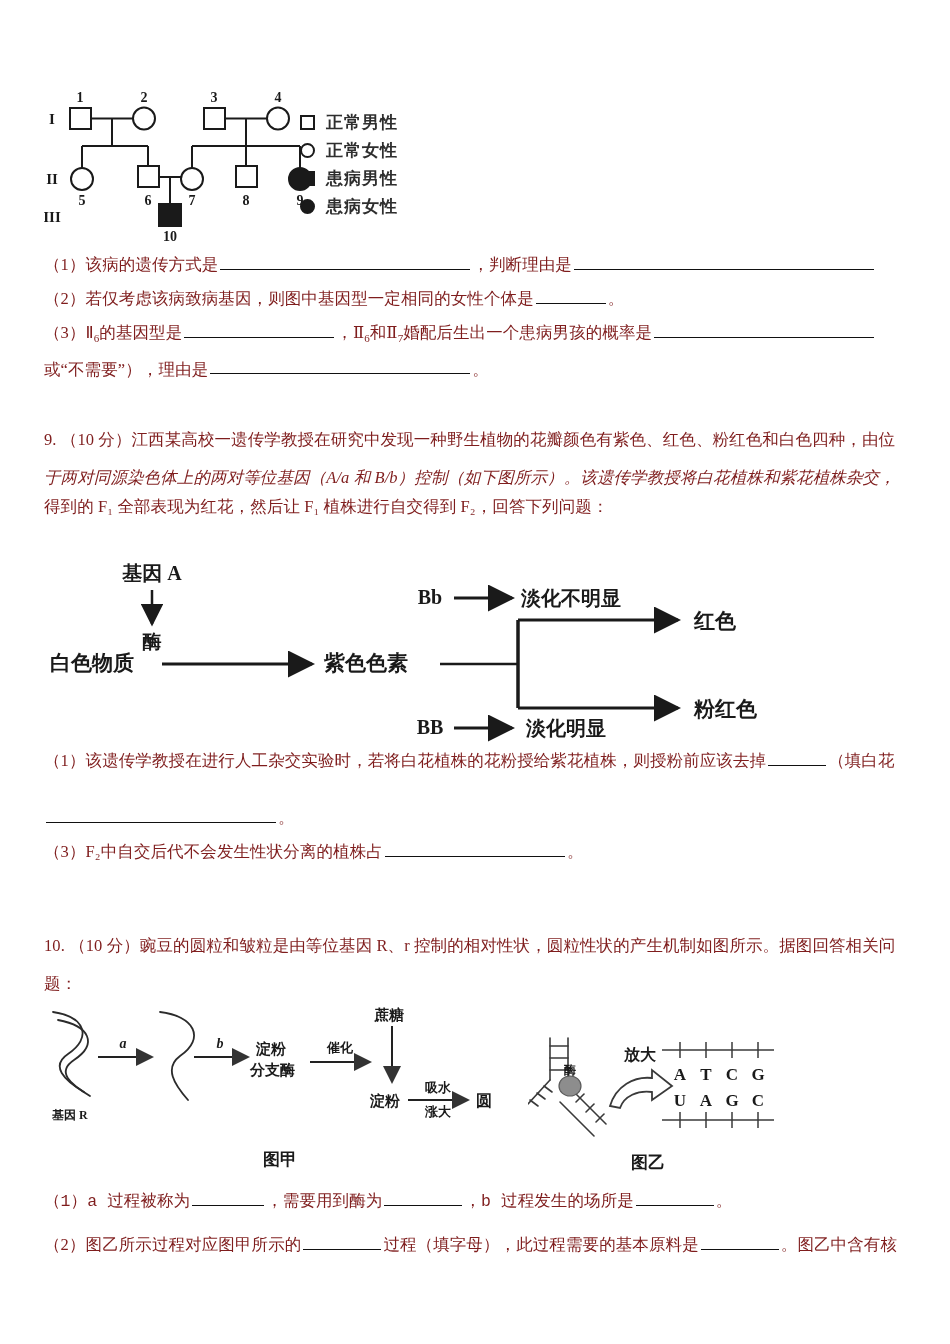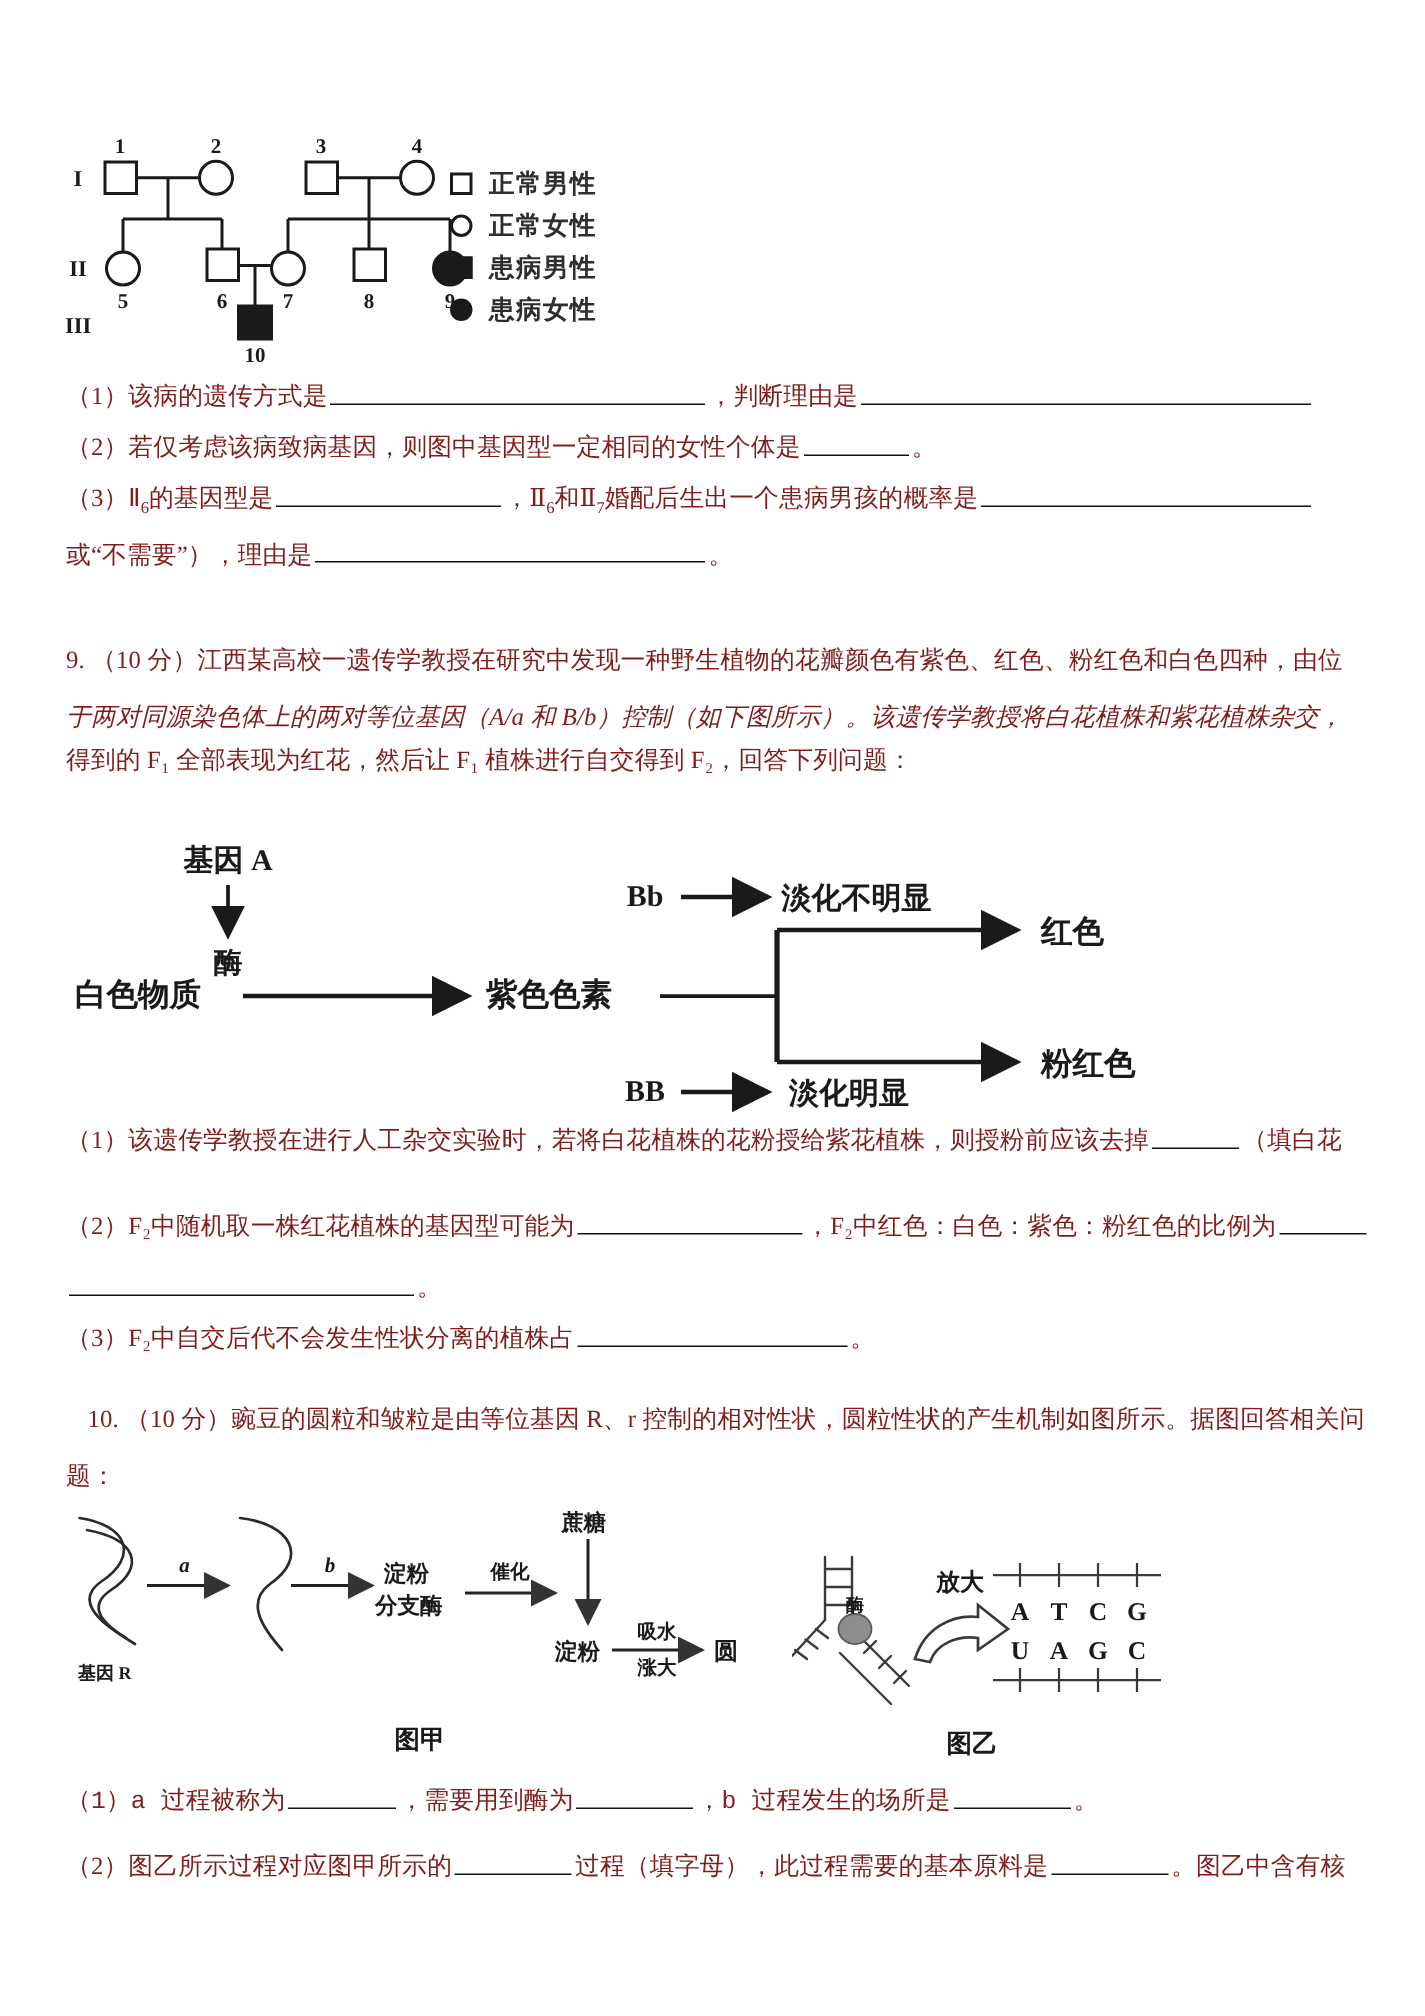--- a/index.html
+++ b/index.html
@@ -280,35 +280,32 @@
     </svg>
   </div>
 
   <div class="qblock" style="top:748px;">
 
     <div class="qline qrow" style="margin-bottom:36px;">
       <span>（1）</span><span>该遗传学教授在进行人工杂交实验时，若将白花植株的花粉授给紫花植株，则授粉前应该去掉</span><span class="blank" style="width:58px;"></span><span>（填白花</span>
     </div>
 
 
-    <div class="qline qrow" style="margin-bottom:20px;">
-      <span>（2）</span><span>F₂中随机取一株红花植株的基因型可能为</span><span class="blank" style="width:150px;"></span><span>，F₂中红色：白色：紫色：粉红色的比例为</span><span class="blank" style="width:58px;"></span>
-    </div>
 
     <div class="qline qrow">
       <span class="blank" style="width:230px;"></span><span>。</span>
     </div>
 
     <div class="qline qrow">
       <span>（3）</span><span>F₂中自交后代不会发生性状分离的植株占</span><span class="blank" style="width:180px;"></span><span>。</span>
     </div>
   </div>
 
   <div class="qblock" style="top:938px;">
-    <div class="qline qrow" style="margin-bottom:21px;text-align:center;">10.  （10 分）豌豆的圆粒和皱粒是由等位基因 R、r 控制的相对性状，圆粒性状的产生机制如图所示。据图回答相关问</div>
+    <div class="qline qrow" style="margin-bottom:21px;">10.  （10 分）豌豆的圆粒和皱粒是由等位基因 R、r 控制的相对性状，圆粒性状的产生机制如图所示。据图回答相关问</div>
     <div class="qline qrow">题：</div>
   </div>
 
   <div id="fig-jia">
     <svg width="470" height="175" viewBox="0 0 470 175">
       <defs>
         <marker id="ah2" markerWidth="9" markerHeight="9" refX="8" refY="4.5" orient="auto">
           <path d="M0,0 L9,4.5 L0,9 z" fill="#333"></path>
         </marker>
       </defs>

